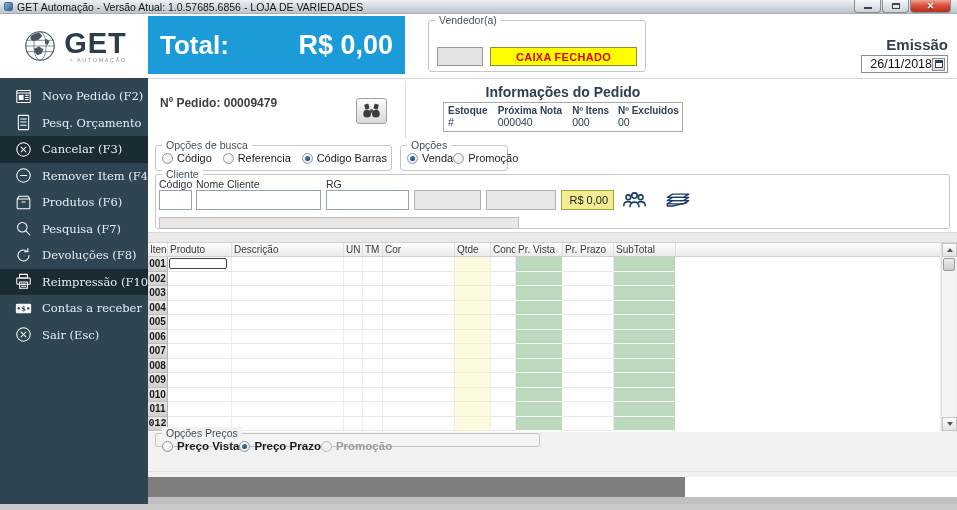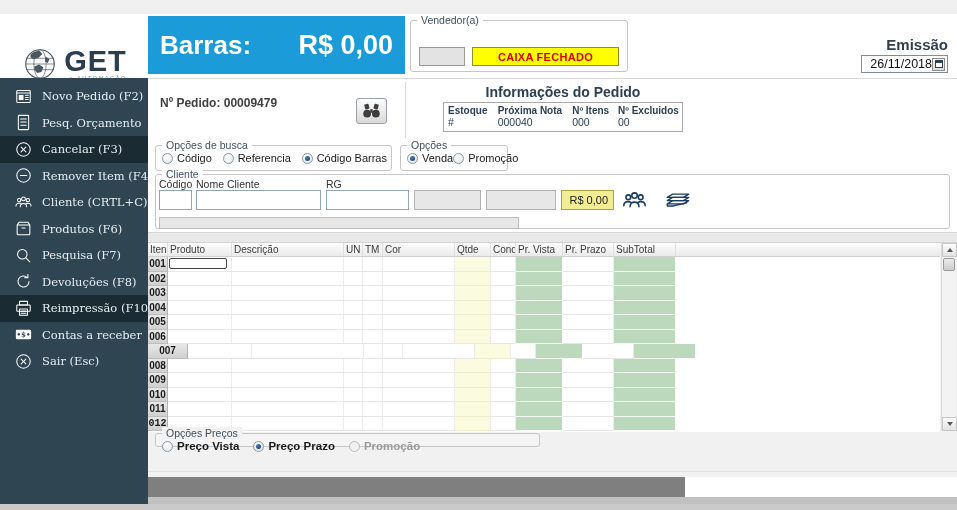--- a/index.html
+++ b/index.html
@@ -22,35 +22,35 @@
   .win-btn.close { width:41px; background:linear-gradient(#f0a196,#d8513c 45%,#b8301c); }
   .g-min { position:absolute; left:9px; bottom:3px; width:8px; height:2px; background:#3c4450; }
   .g-max { position:absolute; left:9px; top:3px; width:8px; height:6px;
     border:1px solid #3c4450; border-top:2px solid #3c4450; }
   .g-close { position:absolute; inset:0; color:#fff; font-weight:bold; font-size:9px;
     text-align:center; line-height:12px; text-shadow:0 1px 1px #7a1a0c; }
 
   
   .header { position:absolute; left:0; top:14px; width:957px; height:64px; background:#fff; }
   .logo-panel { position:absolute; left:0; top:0; width:148px; height:64px; background:#fff;
-    display:flex; align-items:center; justify-content:center; gap:5px;margin-top:18px; }
+    display:flex; align-items:center; justify-content:center; gap:5px; }
   .logo-txt { display:flex; flex-direction:column; align-items:flex-end; }
   .logo-get { font-size:29px; font-weight:bold; color:#2c3d4d; letter-spacing:1px; line-height:26px; }
   .logo-sub { font-size:5.5px; color:#8a9299; letter-spacing:1.6px; margin-top:1px; }
   .total-bar { position:absolute; left:148px; top:2px; width:257px; height:58px;
     background:var(--accent-blue,#1b9cd8); color:#fff; display:flex; align-items:center;
     padding:0 12px; }
   .total-label { font-size:26px; font-weight:bold; }
   .total-value { font-size:27px; font-weight:bold; margin-left:auto; }
 
   .groupbox { position:absolute; border:1px solid #c6c6c6; border-radius:3px; }
   .legend { position:absolute; top:-7px; left:6px; background:#fff; padding:0 4px;
     font-size:10.5px; color:#41505e; white-space:nowrap; }
 
-  .vendedor { left:410px; top:6px; width:218px; height:52px; }
+  .vendedor { left:428px; top:6px; width:218px; height:52px; }
   .vendedor-inner { position:absolute; left:8px; top:26px; right:8px; display:flex; gap:7px; }
   .vend-code { width:46px; height:19px; background:#e3e3e3; border:1px solid #9a9a9a; }
   .vend-status { flex:1; height:19px; background:var(--status-yellow,#ffff00);
     border:1px solid #8f8f2f; color:var(--status-red,#e00000); font-weight:bold; font-size:11px;
     display:flex; align-items:center; justify-content:center; letter-spacing:.3px; }
 
   .emissao { position:absolute; right:9px; top:22px; text-align:right; }
   .emissao-label { font-size:15px; font-weight:bold; color:#33414e; }
   .date-box { margin-top:2px; width:87px; height:18px; border:1px solid #7f8c99; background:#fff;
     display:flex; align-items:center; padding:0 2px 0 4px; }
@@ -91,21 +91,21 @@
   .radio-row { position:absolute; left:6px; right:4px; top:6px; display:flex; align-items:center; }
   .radio-opt { display:inline-flex; align-items:center; gap:4px; }
   .rb { width:11px; height:11px; border-radius:50%; border:1px solid #8a9aa5; position:relative;
     background:radial-gradient(circle at 35% 30%, #ffffff, #dfe4e8); flex:0 0 11px; }
   .rb.checked::after { content:''; position:absolute; inset:2px; border-radius:50%;
     background:radial-gradient(circle at 35% 35%, #4a7ab5, #16365c); }
   .rb.disabled { border-color:#b8b8b8; background:#f1f1f1; }
   .rb-label { font-size:11px; color:#1c1c1c; white-space:nowrap; }
   .radio-opt.disabled .rb-label { color:#9b9b9b; }
   .spread { justify-content:space-between; }
-  .gapped .radio-opt { margin-right:14px; }
+  .gapped .radio-opt { }
 
   .cliente { left:7px; top:34px; width:795px; height:55px; }
   .cli-label { position:absolute; top:3px; font-size:10.5px; color:#333; }
   .cli-field { position:absolute; top:15px; height:20px; border:1px solid #93a5b2; background:#fff; }
   .cli-field.disabled { background:#e7e7e7; border-color:#b2b2b2; }
   .cli-valor { position:absolute; top:15px; height:20px; background:var(--valor-yellow,#f2ed92);
     border:1px solid #a8a23f; font-size:11px; color:#222; display:flex; align-items:center;
     justify-content:flex-end; padding-right:5px; }
   .cli-icon { position:absolute; top:13px; color:#1d3c63; }
   .cli-bottom { position:absolute; left:3px; top:42px; width:360px; height:12px;
@@ -155,39 +155,54 @@
   .strip1 { position:absolute; left:148px; top:497px; right:0; height:7px; background:#c0c0c0; }
   .strip2 { position:absolute; left:0; top:504px; right:0; height:6px; background:#cacaca; }
 
   .lower-bg { position:absolute; left:148px; top:432px; right:0; height:45px; background:#f1f1f1; }
 </style>
 </head>
 <body>
 
 <div id="app">
 
+  <div class="titlebar">
+    <span class="app-ico"></span>
+    <span>GET Automação - Versão Atual: 1.0.57685.6856 - LOJA DE VARIEDADES</span>
+    <span class="win-btns">
+      <span class="win-btn min">
+          <span class="g-min"></span>
+        </span>
+      <span class="win-btn max">
+          <span class="g-max"></span>
+        </span>
+      <span class="win-btn close">
+          <span class="g-close">✕</span>
+        </span>
+    </span>
+  </div>
 
   <div class="header">
     <div class="logo-panel">
       <svg width="38" height="38" viewBox="0 0 40 40">
         <circle cx="20" cy="20" r="15" fill="#fff" stroke="#4a5761" stroke-width="1.2"></circle>
         <ellipse cx="20" cy="20" rx="6.5" ry="15" fill="none" stroke="#4a5761" stroke-width="0.7"></ellipse>
         <path d="M5.5 14h29M5 20h30M5.5 26h29" stroke="#4a5761" stroke-width="0.7" fill="none"></path>
         <path d="M10 10c3-3 7-4.5 10-3.5l2.5 3-4 4-5.5 1.5-3-2z" fill="#4a5761"></path>
         <path d="M14 22.5l5-2 4.5 3-2 5-4.5 1-3-4z" fill="#4a5761"></path>
         <path d="M26 12l4 3-2 4-3-2z" fill="#4a5761"></path>
       </svg>
       <span class="logo-txt">
         <span class="logo-get">GET</span>
         <span class="logo-sub">&gt; AUTOMAÇÃO</span>
       </span>
     </div>
 
     <div class="total-bar">
-      <span class="total-label">Barras:</span>
+      <span class="total-label">Total:</span>
       <span class="total-value">R$ 0,00</span>
     </div>
 
     <div class="groupbox vendedor">
       <span class="legend">Vendedor(a)</span>
       <div class="vendedor-inner">
         <input class="vend-code" readonly="" value="" style="">
         <div class="vend-status">CAIXA FECHADO</div>
       </div>
     </div>
@@ -239,33 +254,20 @@
         <span>Cancelar (F3)</span>
       </div>
       <div class="side-item">
         <span class="side-icon">
           <svg viewBox="0 0 24 24" fill="none" stroke="currentColor" stroke-width="1.3" stroke-linecap="round" stroke-linejoin="round">
             <circle cx="12" cy="12" r="8.5"></circle>
             <line x1="8" y1="12" x2="16" y2="12"></line>
           </svg>
         </span>
         <span>Remover Item (F4)</span>
-      </div>
-      <div class="side-item">
-        <span class="side-icon">
-          <svg viewBox="0 0 24 24" fill="none" stroke="currentColor" stroke-width="1.3" stroke-linecap="round" stroke-linejoin="round">
-            <circle cx="6.5" cy="9" r="2.1"></circle>
-            <circle cx="17.5" cy="9" r="2.1"></circle>
-            <circle cx="12" cy="7.5" r="2.4"></circle>
-            <path d="M2.5 16.5c0-2.3 1.8-3.6 4-3.6 1 0 1.9.3 2.6.8"></path>
-            <path d="M21.5 16.5c0-2.3-1.8-3.6-4-3.6-1 0-1.9.3-2.6.8"></path>
-            <path d="M8 17.5c0-2.6 1.8-4.2 4-4.2s4 1.6 4 4.2"></path>
-          </svg>
-        </span>
-        <span>Cliente (CRTL+C)</span>
       </div>
       <div class="side-item">
         <span class="side-icon">
           <svg viewBox="0 0 24 24" fill="none" stroke="currentColor" stroke-width="1.3" stroke-linecap="round" stroke-linejoin="round">
             <rect x="4" y="7.5" width="16" height="12.5" rx="1"></rect>
             <path d="M4 7.5l2.5-3.5h11l2.5 3.5"></path>
             <line x1="10" y1="11.5" x2="14" y2="11.5"></line>
           </svg>
         </span>
         <span>Produtos (F6)</span>
@@ -520,21 +522,21 @@
         <div class="td" style="width: 20px;"></div>
         <div class="td" style="width: 72px;"></div>
         <div class="td qtde" style="width: 36px;"></div>
         <div class="td" style="width: 25px;"></div>
         <div class="td green" style="width: 47px;"></div>
         <div class="td" style="width: 51px;"></div>
         <div class="td green" style="width: 62px;"></div>
         <div class="td fill"></div>
       </div>
       <div class="trow">
-        <div class="td num" style="width: 40px;">007</div>
+        <div class="td num" style="width: 20px;">007</div>
         <div class="td" style="width: 64px;"></div>
         <div class="td" style="width: 112px;"></div>
         <div class="td" style="width: 19px;"></div>
         <div class="td" style="width: 20px;"></div>
         <div class="td" style="width: 72px;"></div>
         <div class="td qtde" style="width: 36px;"></div>
         <div class="td" style="width: 25px;"></div>
         <div class="td green" style="width: 47px;"></div>
         <div class="td" style="width: 51px;"></div>
         <div class="td green" style="width: 62px;"></div>

